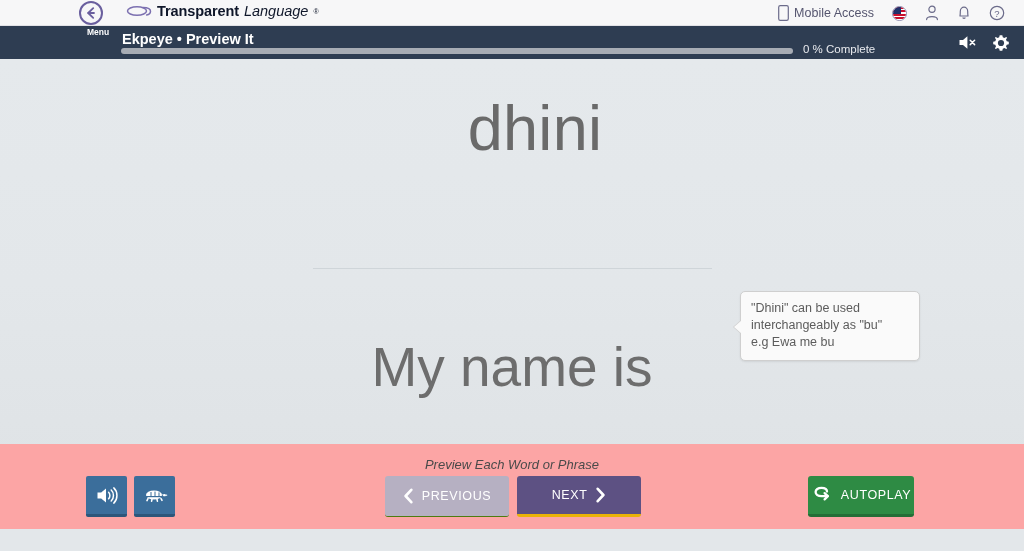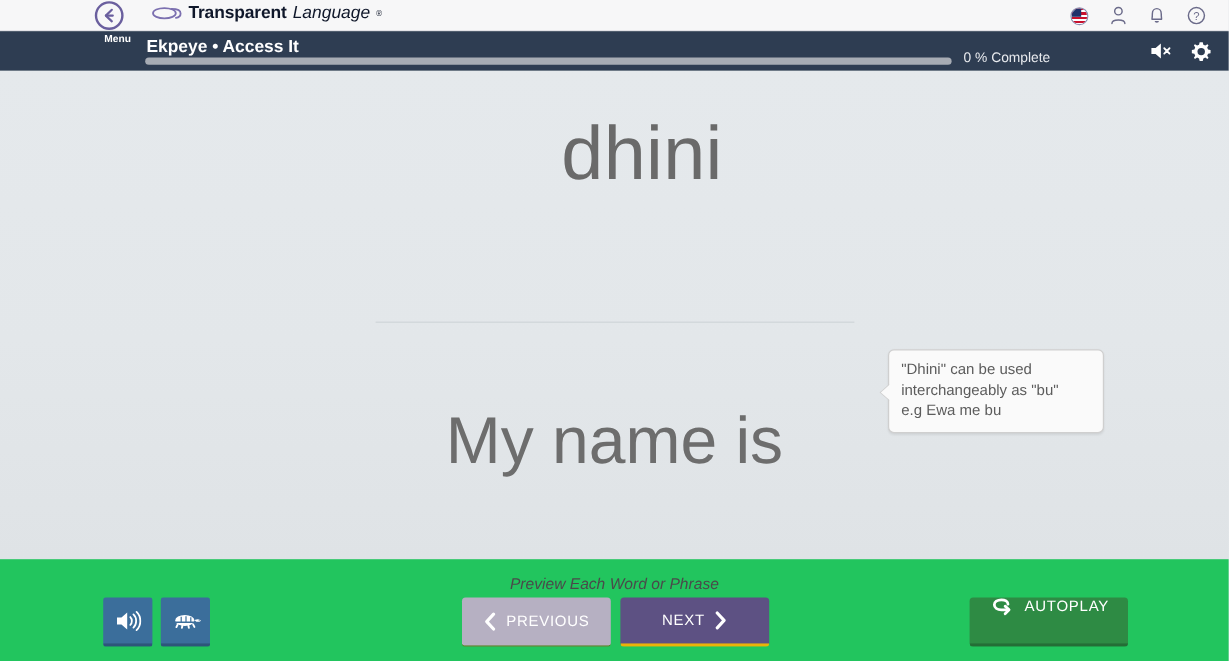--- a/index.html
+++ b/index.html
@@ -157,22 +157,22 @@
   .note:after {
     content: ""; position: absolute; left: -7px; top: 28px;
     width: 0; height: 0;
     border-top: 7px solid transparent;
     border-bottom: 7px solid transparent;
     border-right: 8px solid #fafafa;
   }
 
   
   .bottombar {
-    position: absolute; top: 466px; left: 0; width: 1024px; height: 85px;
-    background: #22c55e;
+    position: absolute; top: 444px; left: 0; width: 1024px; height: 85px;
+    background: #fca5a5;
   }
   .hint {
     position: absolute; top: 13px; left: 0; width: 1024px;
     text-align: center; font-style: italic;
     font-size: 13px; color: #4a4a4a;
   }
   .audiobtns { position: absolute; left: 86px; top: 32px; display: flex; gap: 7px; }
   .sqbtn {
     width: 41px; height: 41px;
     background: #3b6e9b;
@@ -186,24 +186,24 @@
     width: 124px; height: 41px;
     border-radius: 3px;
     display: flex; align-items: center; justify-content: center; gap: 8px;
     color: #ffffff; font-size: 12.5px; letter-spacing: 0.6px;
     cursor: pointer;
   }
   .navbtn.prev { background: #b6b0c2; border-bottom: 1px solid #4d7c0f; }
   .navbtn.next { background: #5d5183; border-bottom: 3px solid #eab308; }
   .autoplay {
     position: absolute; left: 808px; top: 32px;
-    width: 132px; height: 41px;
+    width: 106px; height: 41px;
     background: #2e8b44; border-bottom: 3px solid #246e36;
     border-radius: 3px;
-    display: flex; align-items: flex-start; justify-content: center; gap: 8px;
+    display: flex; align-items: center; justify-content: center; gap: 8px;
     color: #ffffff; font-size: 12.5px; letter-spacing: 0.6px;
     cursor: pointer;
   }
 </style>
 </head>
 <body>
 
 <div class="app">
 
   <div class="utilbar">
@@ -220,20 +220,26 @@
         <ellipse cx="11" cy="7" rx="9.5" ry="4.3" fill="none" stroke="#7c70b0" stroke-width="1.5"></ellipse>
         <path d="M17 3.4 C22 3.4 24.5 5 24.5 7.2 C24.5 9.2 22.6 10.6 20.6 10.9" fill="none" stroke="#7c70b0" stroke-width="1.5" stroke-linecap="round"></path>
       </svg>
       <span class="b1">Transparent</span>
       <span class="b2">Language</span>
       <span class="reg">®</span>
     </div>
 
     <div class="utilright">
 
+      <div class="util-item">
+        <svg width="11" height="16" viewBox="0 0 11 16">
+          <rect x="0.7" y="0.7" width="9.6" height="14.6" rx="1.6" fill="none" stroke="#6b6b8a" stroke-width="1.2"></rect>
+        </svg>
+        <span>Mobile Access</span>
+      </div>
 
 
       <div class="util-item util-icon-only">
         <span class="flagcircle">
           <span class="stripes"></span>
             <span class="canton"></span>
         </span>
       </div>
 
       <div class="util-item util-icon-only">
@@ -262,21 +268,21 @@
 
   <div class="lessonbar">
 
     <div class="menubtn">
       <span class="bars">
         <span class="bar"></span><span class="bar"></span><span class="bar"></span>
       </span>
       <span class="mlabel">Menu</span>
     </div>
 
-    <div class="lessontitle">Ekpeye • Access It</div>
+    <div class="lessontitle">Ekpeye • Preview It</div>
 
     <div class="progwrap">
       <div class="progtrack">
         <div class="progfill" style="width: 0%;"></div>
       </div>
     </div>
     <div class="progtext">0 % Complete</div>
 
     <div class="lessonicons">
       <span class="li">

